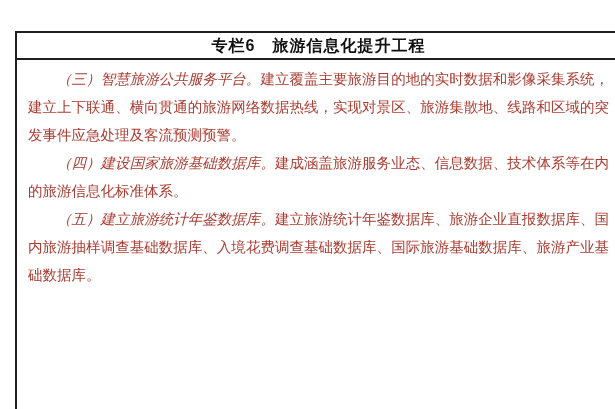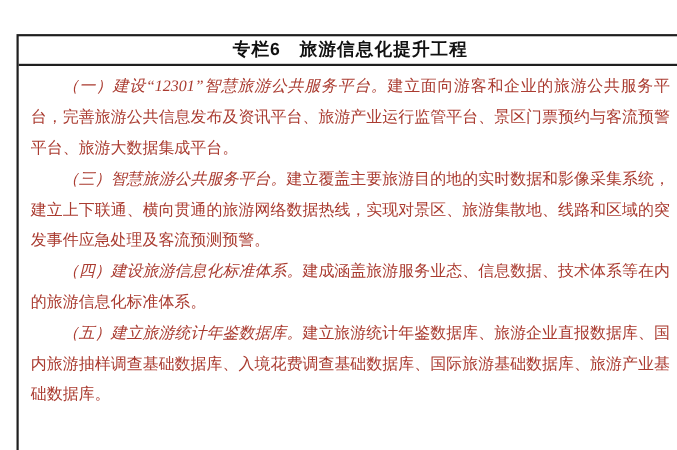--- a/index.html
+++ b/index.html
@@ -47,22 +47,21 @@
     font-style: normal;
   }
 </style>
 </head>
 <body>
 
 <div class="column-box">
   <div class="column-title">专栏6　旅游信息化提升工程</div>
 
   <div class="column-body">
-    <p><span class="para-lead">（一）建设“12301”智慧旅游公共服务平台。</span><span class="para-body">建立面向游客和企业的旅游公共服务平台，完善旅游公共信息发布及资讯平台、旅游产业运行监管平台、景区门票预约与客流预警平台、旅游大数据集成平台。</span></p>
 
 
     <p><span class="para-lead">（三）智慧旅游公共服务平台。</span><span class="para-body">建立覆盖主要旅游目的地的实时数据和影像采集系统，建立上下联通、横向贯通的旅游网络数据热线，实现对景区、旅游集散地、线路和区域的突发事件应急处理及客流预测预警。</span></p>
 
-    <p><span class="para-lead">（四）建设旅游信息化标准体系。</span><span class="para-body">建成涵盖旅游服务业态、信息数据、技术体系等在内的旅游信息化标准体系。</span></p>
+    <p><span class="para-lead">（四）建设国家旅游基础数据库。</span><span class="para-body">建成涵盖旅游服务业态、信息数据、技术体系等在内的旅游信息化标准体系。</span></p>
 
     <p><span class="para-lead">（五）建立旅游统计年鉴数据库。</span><span class="para-body">建立旅游统计年鉴数据库、旅游企业直报数据库、国内旅游抽样调查基础数据库、入境花费调查基础数据库、国际旅游基础数据库、旅游产业基础数据库。</span></p>
   </div>
 </div>
 
 </body></html>

